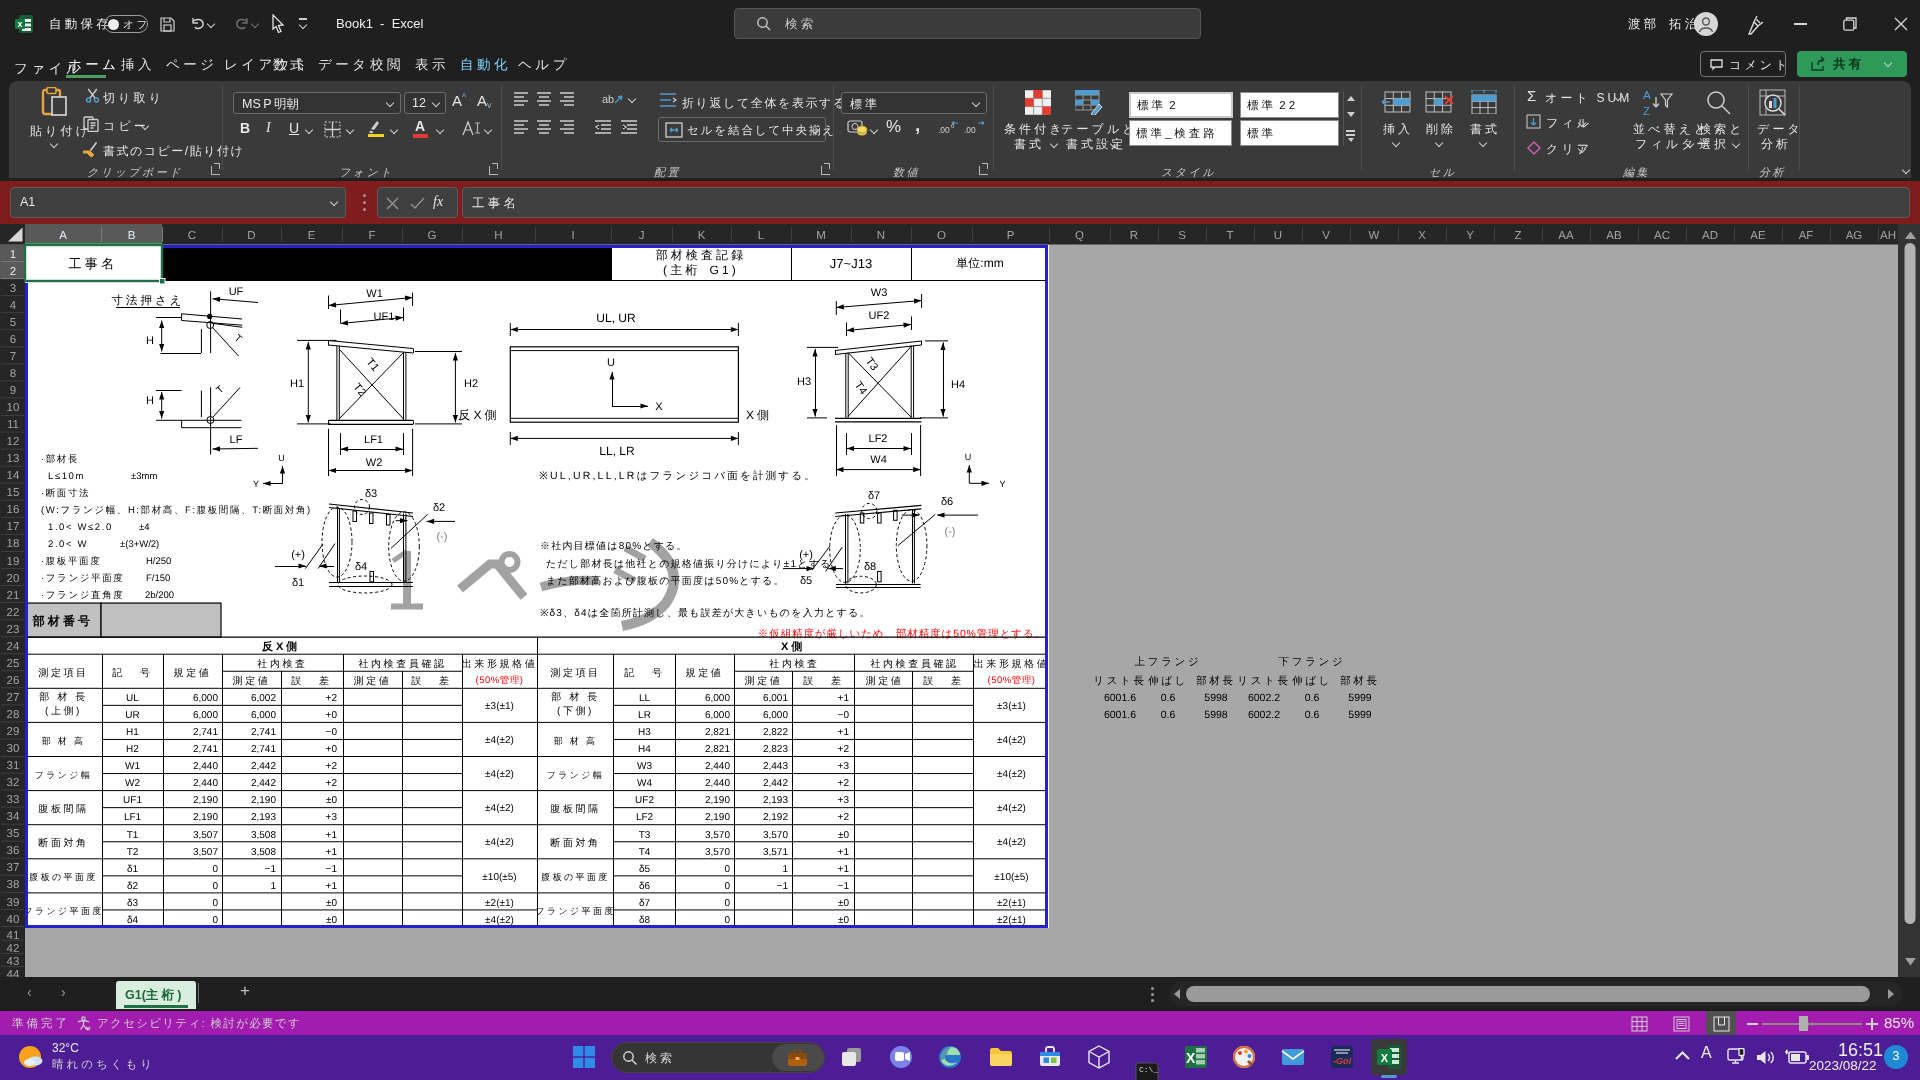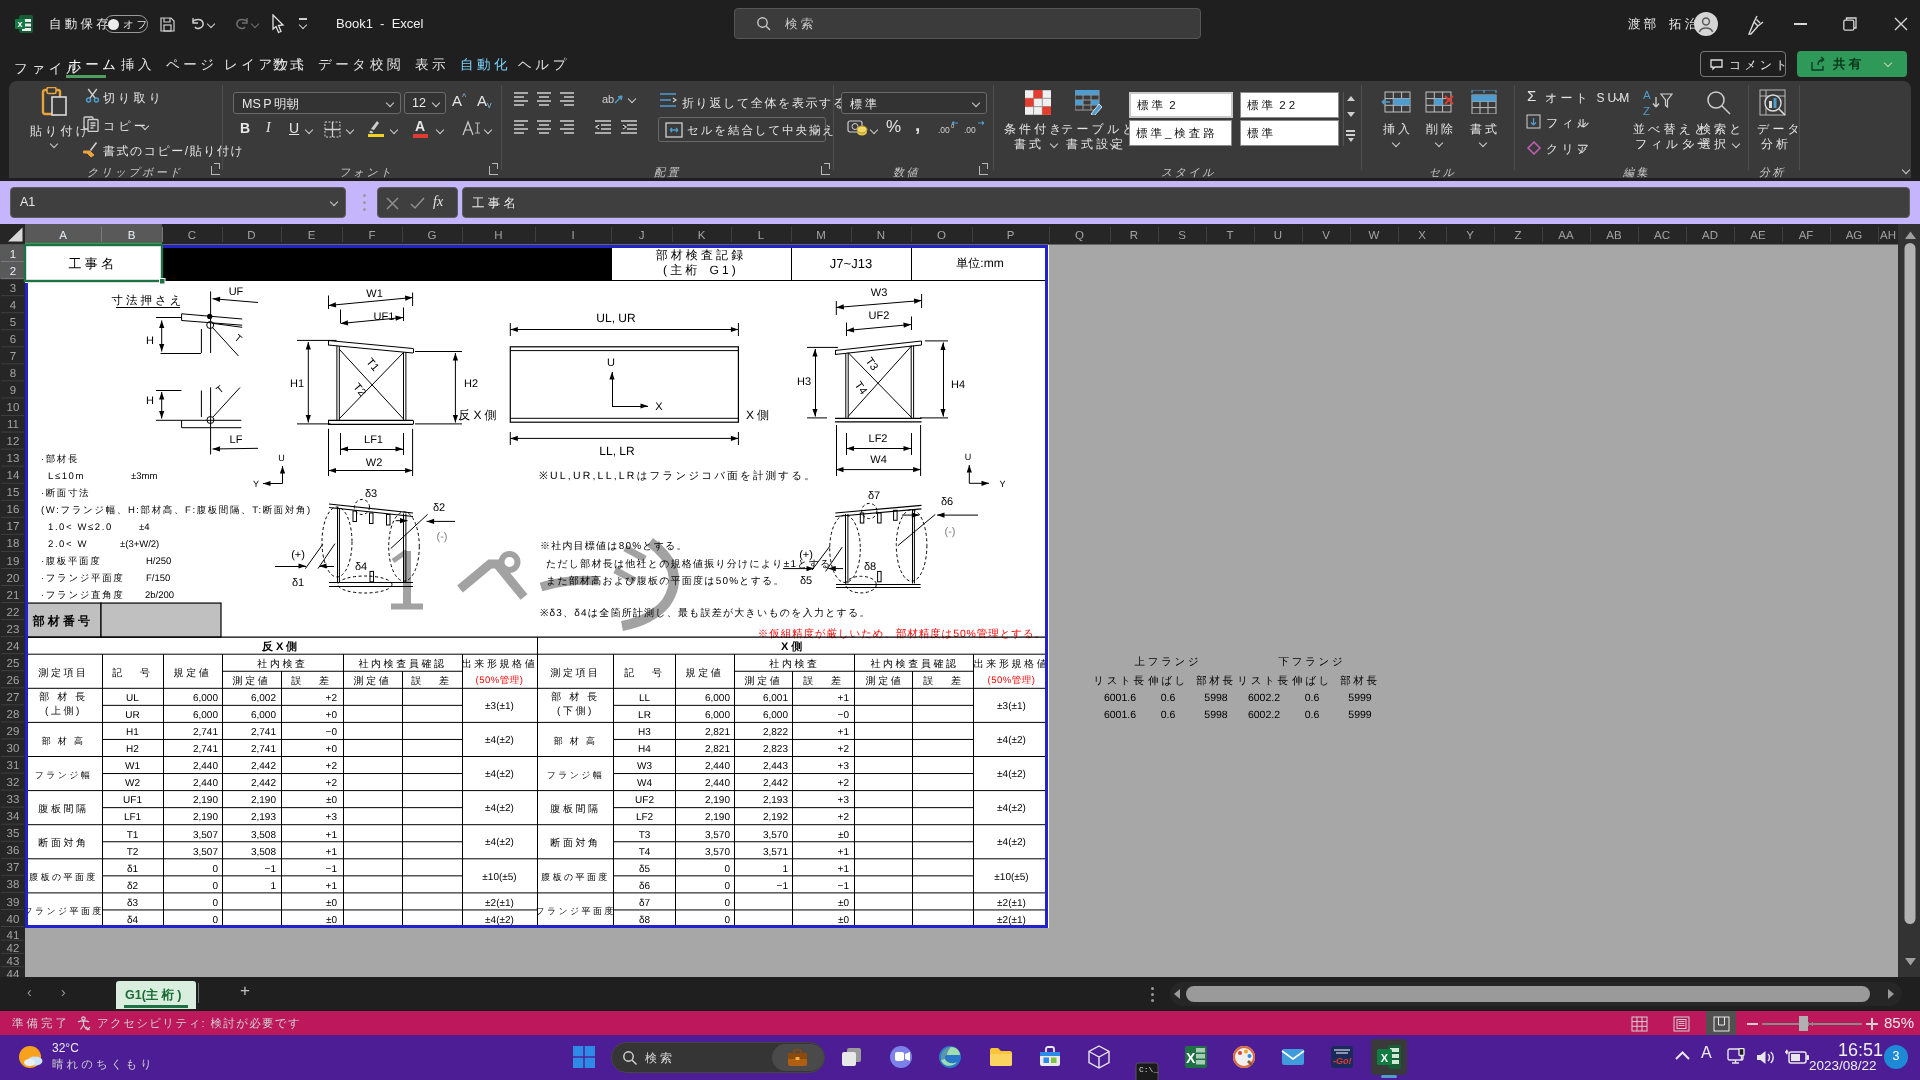--- a/index.html
+++ b/index.html
@@ -1,24 +1,24 @@
 <!DOCTYPE html>
 <html><head><meta charset="utf-8"><style>
 * { margin:0; padding:0; box-sizing:border-box; }
 html,body { width:1920px; height:1080px; overflow:hidden; background:#a7a7a7;
   font-family:"Liberation Sans",sans-serif; -webkit-font-smoothing:antialiased; }
 .abs { position:absolute; }
 #titlebar { left:0; top:0; width:1920px; height:48px; background:#1f1f1f; color:#e4e4e4; }
 #tabrow { left:0; top:48px; width:1920px; height:33px; background:#1f1f1f; }
 #ribbon { left:0; top:81px; width:1920px; height:100px; background:#1f1f1f; }
 #ribbonpanel { left:9px; top:0px; width:1902px; height:97px; background:#3a3a3a; border-radius:8px 8px 0 0; }
-#fbar { left:0; top:181px; width:1920px; height:43px; background:#c4b5fd; }
+#fbar { left:0; top:181px; width:1920px; height:43px; background:#7f1d1d; }
 #sheetwrap { left:0; top:224px; width:1920px; height:753px; }
 #tabbar { left:0; top:977px; width:1920px; height:33px; background:#1f1f1f; }
-#statusbar { left:0; top:1010px; width:1920px; height:25px; background:#be185d; border-top:1px solid #1a1a1a; color:#d0d0d0; }
+#statusbar { left:0; top:1010px; width:1920px; height:25px; background:#a21caf; border-top:1px solid #1a1a1a; color:#d0d0d0; }
 #taskbar { left:0; top:1035px; width:1920px; height:45px; background:#4c1d95; color:#ddd; }
 .tx { position:absolute; white-space:nowrap; }
 .cjk { letter-spacing:0.26em; }
 .vsep { position:absolute; width:1px; background:#4d4d4d; top:4px; height:85px; }
 .glabel { position:absolute; color:#c8c8c8; font-size:11px; letter-spacing:2.5px;font-style:italic; }
 .combo { position:absolute; background:#333333; border:1px solid #6a6a6a; border-radius:3px; color:#e8e8e8; }
 .chev:after { content:""; position:absolute; border-left:1px solid #cfcfcf; border-bottom:1px solid #cfcfcf;
   width:5px; height:5px; transform:rotate(-45deg); }
 .launch { position:absolute; width:9px; height:9px; border-left:1px solid #b9b9b9; border-bottom:1px solid #b9b9b9; }
 .launch:after { content:""; position:absolute; left:2px; top:-3px; width:5px; height:5px; border-top:1px solid #b9b9b9; border-right:1px solid #b9b9b9; }

